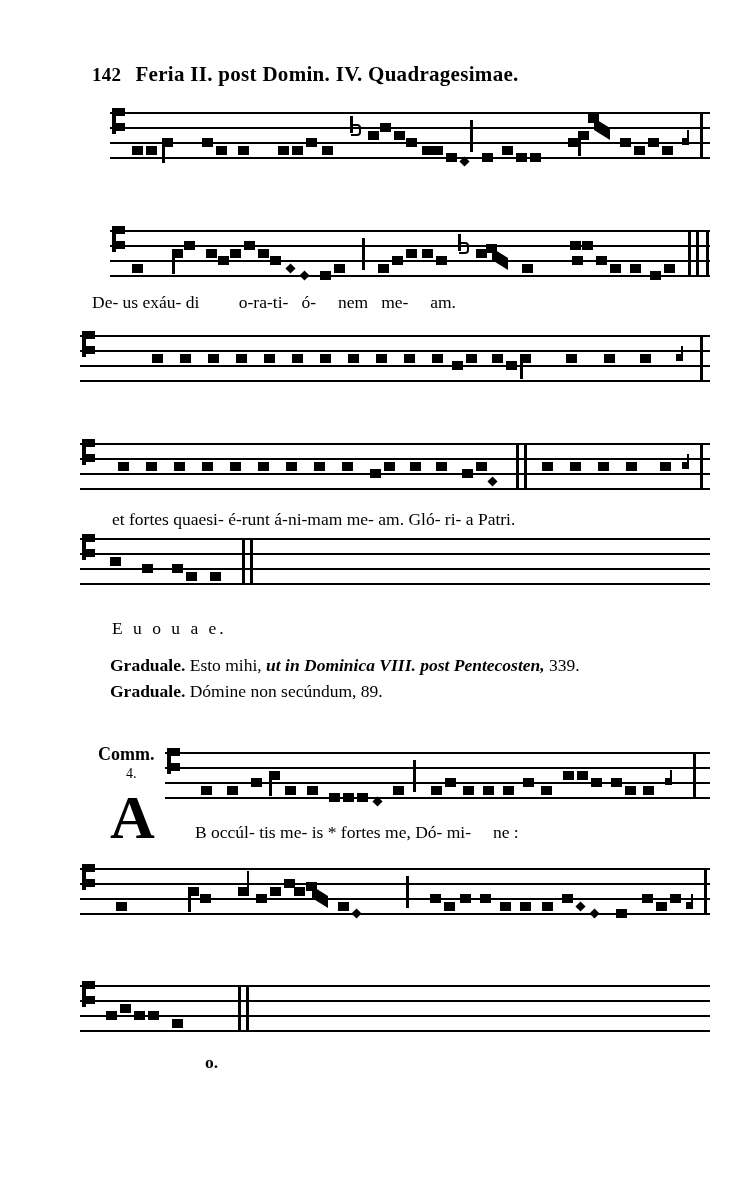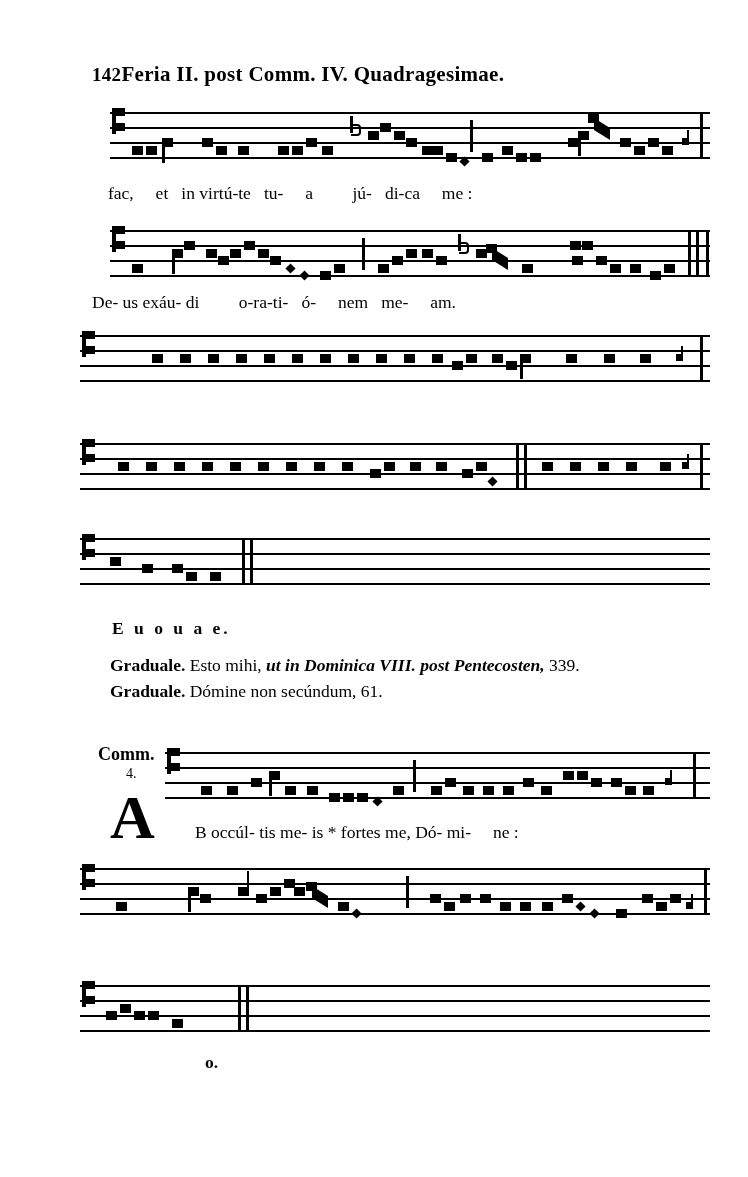--- a/index.html
+++ b/index.html
@@ -29,20 +29,21 @@
     top: 62px;
     width: 600px;
     font-family: "Liberation Serif", serif;
     font-weight: bold;
     font-size: 21px;
     letter-spacing: 0.3px;
     white-space: nowrap;
   }
   .header .folio {
     font-size: 19px;
+    margin-right: 14px;
   }
   .header .title-text {
     font-size: 21px;
   }
 
   
   .system {
     position: absolute;
   }
   .staff {
@@ -215,21 +216,20 @@
   }
   .rubrics div { margin-bottom: 4.5px; white-space: nowrap; }
   .rubrics b { font-weight: bold; }
   .rubrics i { font-style: italic; font-weight: bold; }
 
   .euouae {
     position: absolute;
     font-family: "Liberation Serif", serif;
     font-size: 17.5px;
     letter-spacing: 3px;
-    font-weight: bold;
   }
 
   .comm-label {
     position: absolute;
     font-family: "Liberation Serif", serif;
     font-weight: bold;
     font-size: 18px;
   }
   .mode-num {
     position: absolute;
@@ -249,21 +249,21 @@
     font-size: 17.5px;
     font-weight: bold;
   }
 </style>
 </head>
 <body>
 
 <div class="page">
 
   <div class="header">
-    <span class="folio">142</span><span class="title-text">Feria II. post Comm. IV. Quadragesimae.</span>
+    <span class="folio">142</span><span class="title-text">Feria II. post Domin. IV. Quadragesimae.</span>
   </div>
 
   <div class="system" style="left:110px; top:112px; width:600px;">
     <div class="staff">
       <div class="line l0"></div>
       <div class="line l1"></div>
       <div class="line l2"></div>
       <div class="line l3"></div>
 
       <div class="clef" style="left:2px; top:-4px;">
@@ -309,21 +309,20 @@
       <div class="nt" style="left:524px; top:34px;"></div>
       <div class="nt" style="left:538px; top:26px;"></div>
       <div class="nt" style="left:552px; top:34px;"></div>
       <div class="custos" style="left:572px; top:26px;">
         <div class="h"></div>
           <div class="s"></div>
       </div>
       <div class="barline full" style="left:590px; top:0px;"></div>
     </div>
   </div>
-  <div class="lyrics" style="left:108px; top:183px;">fac,  et  in virtú-te  tu-  a   jú-  di-ca  me :</div>
 
   <div class="system" style="left:110px; top:230px; width:600px;">
     <div class="staff">
       <div class="line l0"></div>
       <div class="line l1"></div>
       <div class="line l2"></div>
       <div class="line l3"></div>
 
       <div class="clef" style="left:2px; top:-4px;">
         <div class="bar"></div>
@@ -451,20 +450,21 @@
       <div class="nt" style="left:518px; top:19px;"></div>
       <div class="nt" style="left:546px; top:19px;"></div>
       <div class="nt" style="left:580px; top:19px;"></div>
       <div class="custos" style="left:602px; top:19px;">
         <div class="h"></div>
           <div class="s"></div>
       </div>
       <div class="barline full" style="left:620px; top:0px;"></div>
     </div>
   </div>
+  <div class="lyrics" style="left:112px; top:509px;">et fortes quaesi- é-runt á-ni-mam me- am. Gló- ri- a Patri.</div>
 
   <div class="system" style="left:80px; top:538px; width:630px;">
     <div class="staff">
       <div class="line l0"></div>
       <div class="line l1"></div>
       <div class="line l2"></div>
       <div class="line l3"></div>
 
       <div class="clef" style="left:2px; top:-4px;">
         <div class="bar"></div>
@@ -481,21 +481,21 @@
       <div class="dbl" style="left:170px; top:0px;"></div>
     </div>
   </div>
   <div class="euouae" style="left:112px; top:618px;">E u o u a e.</div>
 
   <div class="rubrics" style="top:655px;">
     <div>
       <b>Graduale.</b><span> Esto mihi, </span><i>ut in Dominica VIII. post Pentecosten,</i><span> 339.</span>
     </div>
     <div>
-      <b>Graduale.</b><span> Dómine non secúndum, 61.</span>
+      <b>Graduale.</b><span> Dómine non secúndum, 89.</span>
     </div>
   </div>
 
   <div class="comm-label" style="left:98px; top:744px;">Comm.</div>
   <div class="mode-num" style="left:126px; top:766px;">4.</div>
   <div class="dropcap" style="left:110px; top:786px;">A</div>
 
   <div class="system" style="left:165px; top:752px; width:545px;">
     <div class="staff">
       <div class="line l0"></div>

